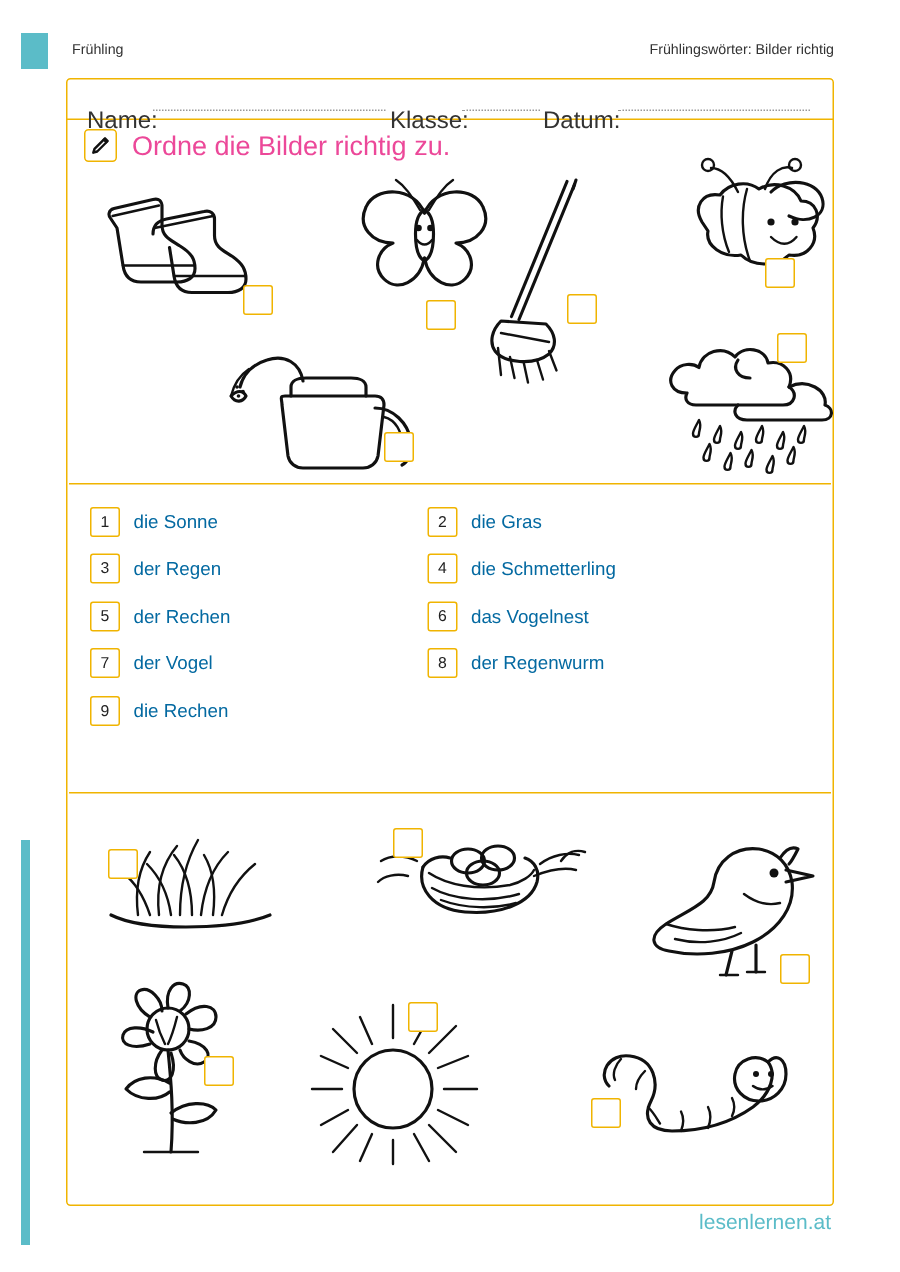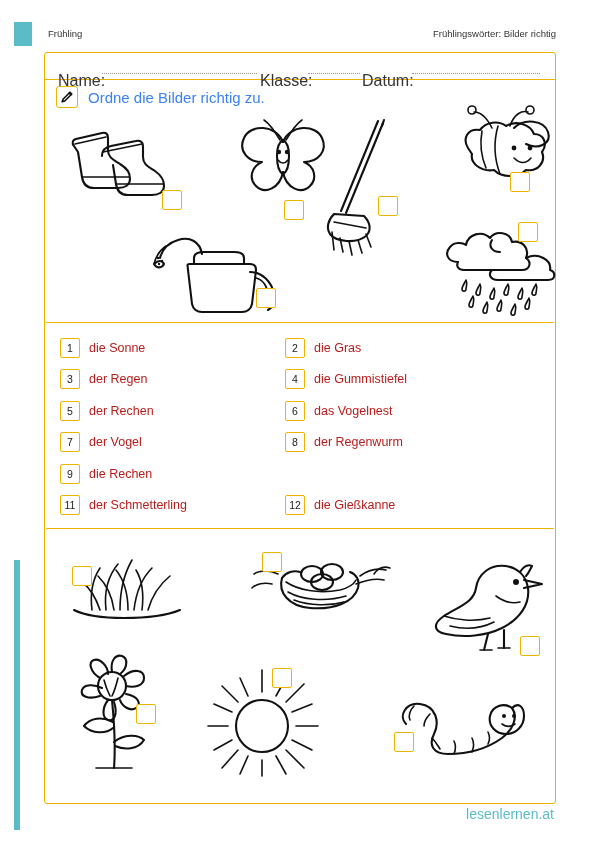--- a/index.html
+++ b/index.html
@@ -42,21 +42,21 @@
     position:absolute;left:44px;top:52px;width:512px;height:28px;
     border-bottom:1.1px solid #f0b400;box-sizing:border-box;
   }
   .nr-item{position:absolute;top:20px;font-size:16px;color:#333;}
   .nr-line{position:absolute;top:21px;border-bottom:1px dotted #999;}
 
   
   .task{
     position:absolute;left:56px;top:86px;display:flex;align-items:center;gap:10px;
   }
-  .task-txt{font-size:15px;color:#3b82f6;}
+  .task-txt{font-size:18px;color:#ec4899;}
   .pencil{
     width:22px;height:22px;border:1.2px solid #f0b400;border-radius:3px;
     display:flex;align-items:center;justify-content:center;box-sizing:border-box;
   }
 
   
   .div1{position:absolute;left:46px;top:322px;width:508px;border-top:1.1px solid #f0b400;}
   .div2{position:absolute;left:46px;top:528px;width:508px;border-top:1.1px solid #f0b400;}
 
   
@@ -67,21 +67,21 @@
 
   
   .wordlist{position:absolute;left:60px;top:332px;width:480px;}
   .wl-row{display:flex;height:31.5px;align-items:center;}
   .wl-cell{display:flex;align-items:center;gap:9px;width:225px;}
   .wl-num{
     min-width:20px;height:20px;border:1.2px solid #f0b400;border-radius:2px;
     display:flex;align-items:center;justify-content:center;
     font-size:10.5px;color:#222;box-sizing:border-box;padding:0 2px;
   }
-  .wl-word{font-size:12.5px;color:#b91c1c;}
+  .wl-word{font-size:12.5px;color:#0369a1;}
 
   .brand{
     position:absolute;right:46px;top:806px;font-size:14px;color:#5bbcc8;
   }
 
   .pic{position:absolute;}
   svg{display:block;}
   .ink{fill:none;stroke:#111;stroke-width:2.1;stroke-linecap:round;stroke-linejoin:round;}
   .ink-thin{fill:none;stroke:#111;stroke-width:1.6;stroke-linecap:round;stroke-linejoin:round;}
   .inkf{fill:#111;stroke:none;}
@@ -226,21 +226,21 @@
         <span class="wl-word">die Gras</span>
       </div>
     </div>
     <div class="wl-row">
       <div class="wl-cell">
         <span class="wl-num">3</span>
         <span class="wl-word">der Regen</span>
       </div>
       <div class="wl-cell">
         <span class="wl-num">4</span>
-        <span class="wl-word">die Gummistiefel</span>
+        <span class="wl-word">die Schmetterling</span>
       </div>
     </div>
     <div class="wl-row">
       <div class="wl-cell">
         <span class="wl-num">5</span>
         <span class="wl-word">der Rechen</span>
       </div>
       <div class="wl-cell">
         <span class="wl-num">6</span>
         <span class="wl-word">das Vogelnest</span>
@@ -253,30 +253,20 @@
       </div>
       <div class="wl-cell">
         <span class="wl-num">8</span>
         <span class="wl-word">der Regenwurm</span>
       </div>
     </div>
     <div class="wl-row">
       <div class="wl-cell">
         <span class="wl-num">9</span>
         <span class="wl-word">die Rechen</span>
-      </div>
-    </div>
-    <div class="wl-row">
-      <div class="wl-cell">
-        <span class="wl-num">11</span>
-        <span class="wl-word">der Schmetterling</span>
-      </div>
-      <div class="wl-cell">
-        <span class="wl-num">12</span>
-        <span class="wl-word">die Gießkanne</span>
       </div>
     </div>
   </div>
 
   <div class="div2"></div>
 
   <div class="pic" style="left:62px;top:552px;">
     <svg width="130" height="70" viewBox="0 0 130 70">
       <path class="ink-thin" d="M30 58 C28 42 30 28 38 16"></path>
       <path class="ink-thin" d="M44 58 C42 40 46 24 56 12"></path>

